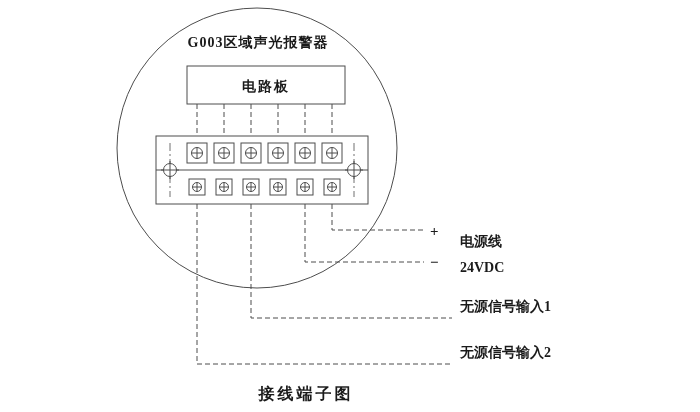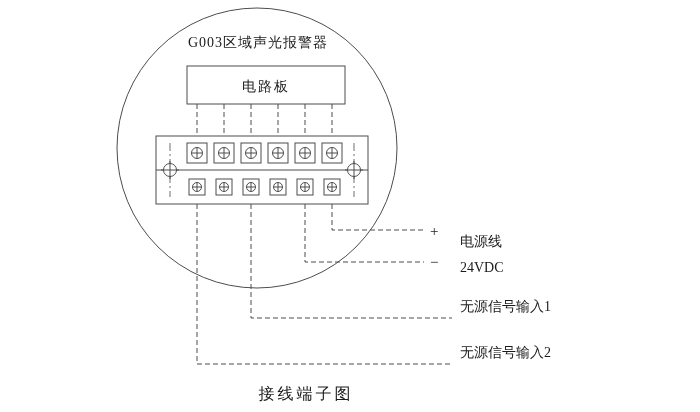--- a/index.html
+++ b/index.html
@@ -5,20 +5,21 @@
   :root{
     --line:#4d4d4d;
     --text:#1a1a1a;
     --background:#ffffff;
   }
   html,body{margin:0;padding:0;background:var(--background);}
   .stage{
     width:564px;height:412px;position:relative;
     background:var(--background);overflow:hidden;
     font-family:"Liberation Serif","DejaVu Serif",serif;
+    font-weight:bold;
   }
   svg{display:block;}
   .ln{stroke:var(--line);stroke-width:1;fill:none;}
   .lnf{stroke:var(--line);stroke-width:1;fill:#ffffff;}
   .dash{stroke:var(--line);stroke-width:1;fill:none;stroke-dasharray:5 3;}
   .cl{stroke:var(--line);stroke-width:0.8;fill:none;stroke-dasharray:8 3 2 3;}
   text.t{
     font-family:"Liberation Serif","DejaVu Serif",serif;
     fill:var(--text);
   }

